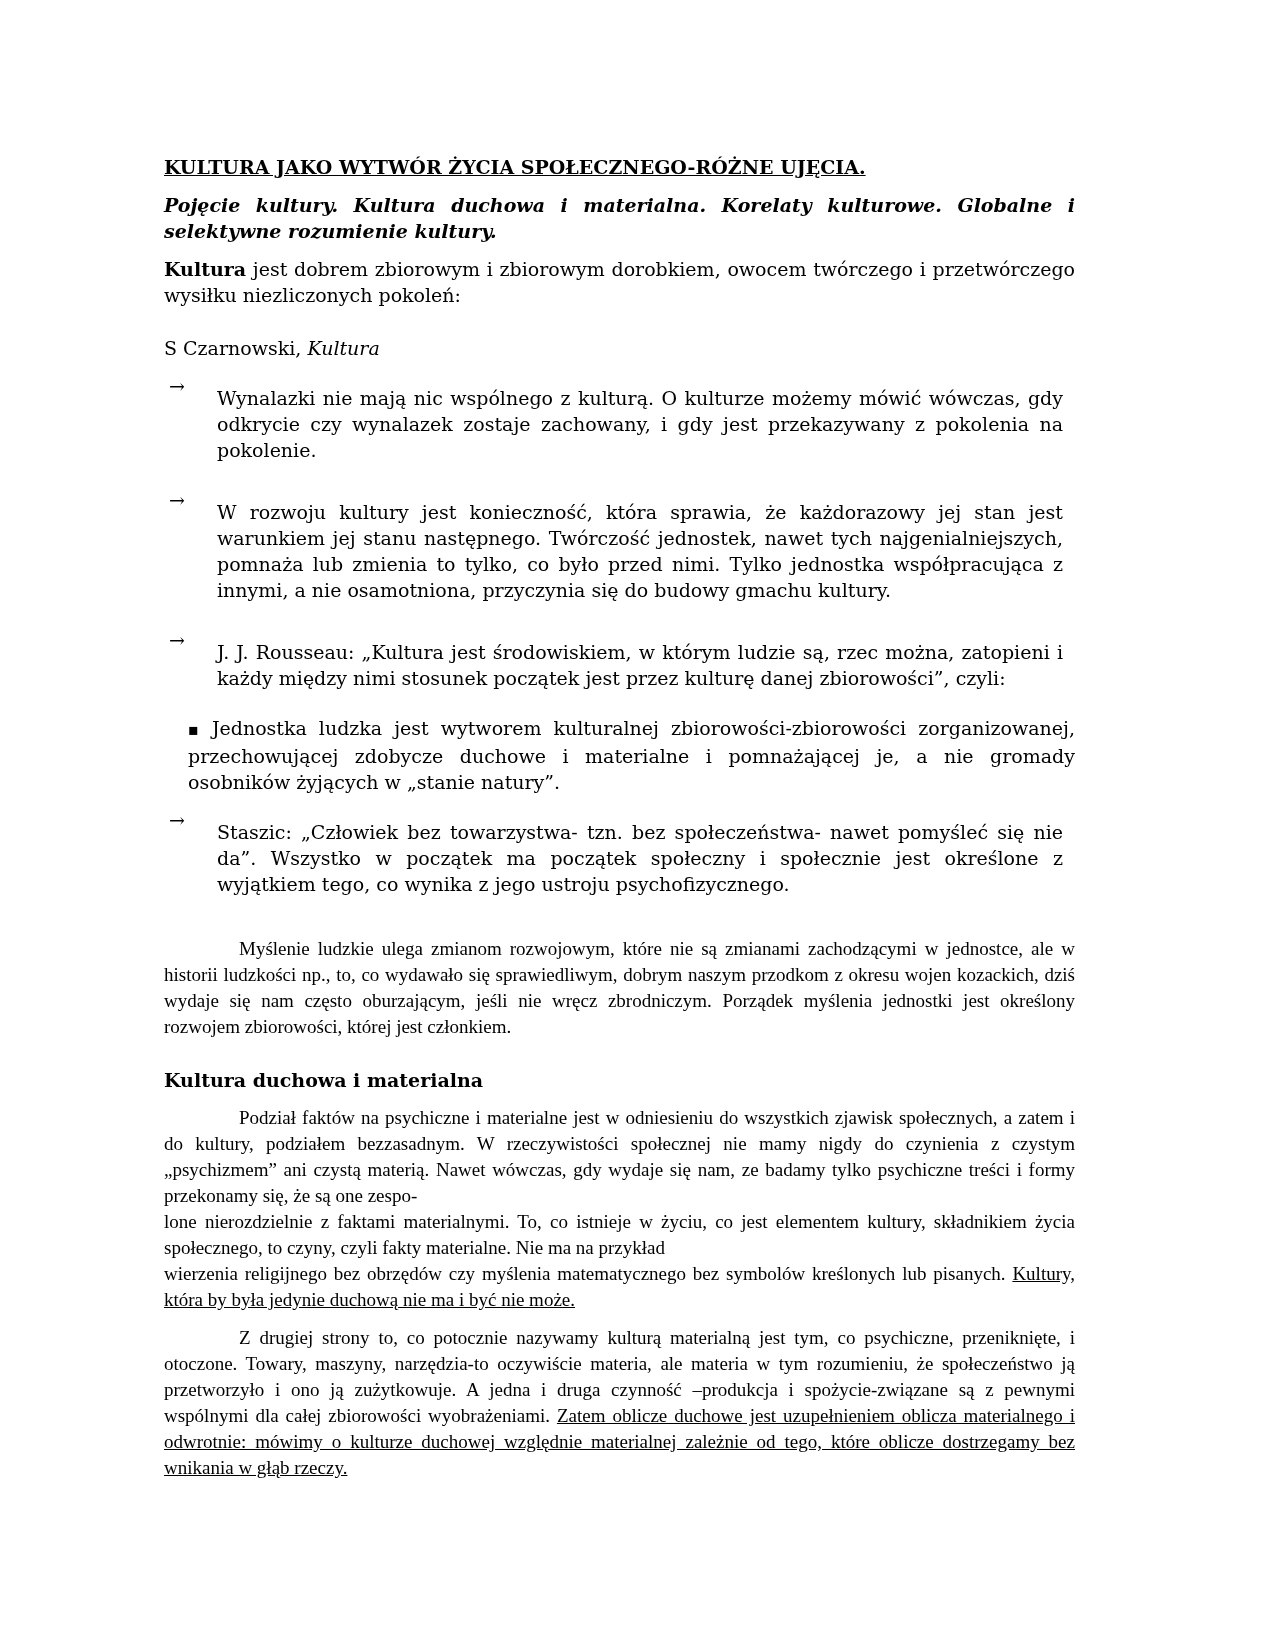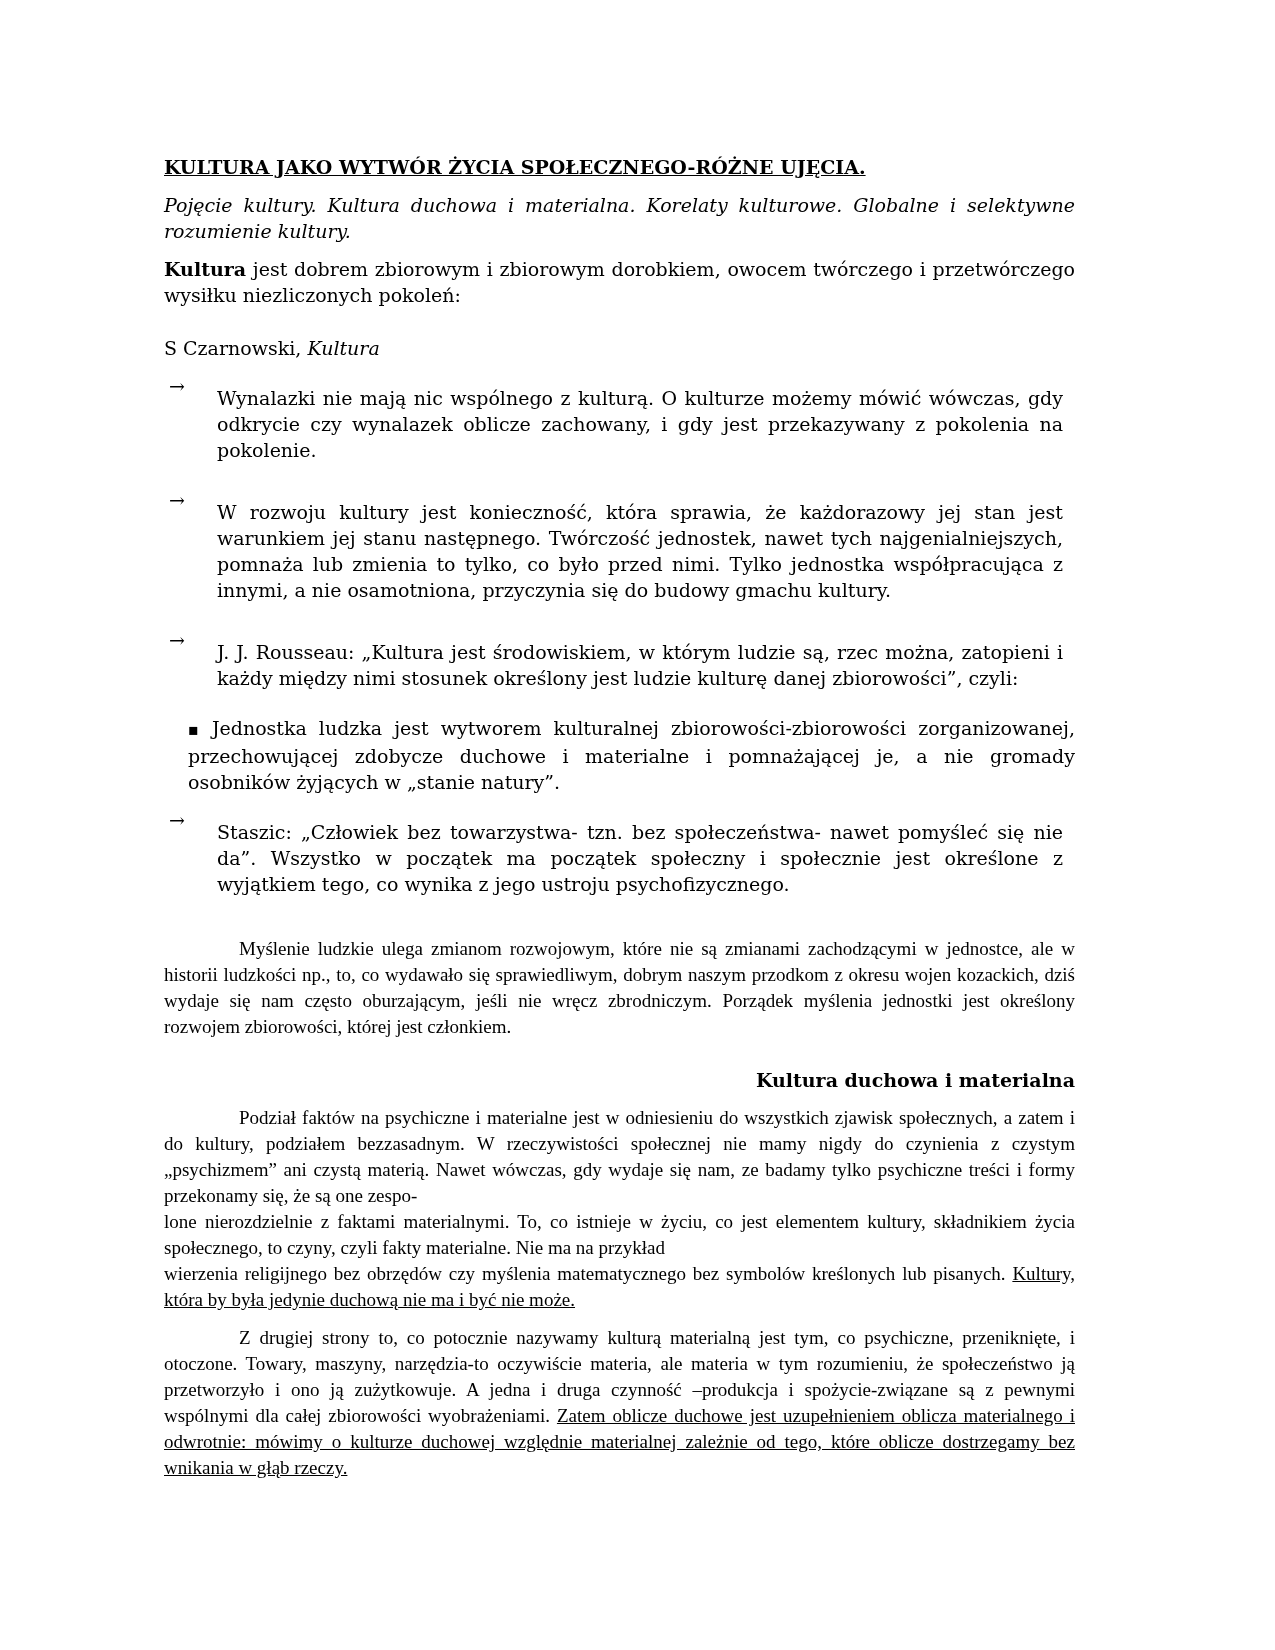--- a/index.html
+++ b/index.html
@@ -9,28 +9,28 @@
     box-sizing: border-box;
     padding: 130px 200px 80px 140px;
     background: #ffffff;
     color: #000000;
     font-family: "DejaVu Serif", "Liberation Serif", serif;
     font-size: 19px;
     line-height: 26px;
   }
   p, h1, h2, div { margin: 12px; padding: 0; font-size: inherit; }
   .title { font-weight: bold; text-decoration: underline; text-align: left; }
-  .subtitle { font-weight: normal; font-style: italic; text-align: justify; }
+  .subtitle { font-weight: bold; font-style: italic; text-align: justify; }
   .mt-blank { margin-top: 27px; }
   .italic { font-style: italic; }
   .bold { font-weight: bold; }
   .underline { text-decoration: underline; }
   .para { text-align: justify; }
   .indent { text-indent: 75px; font-family: Liberation Serif, serif; }
-  .heading { font-weight: bold; text-align: right; }
+  .heading { font-weight: bold; text-align: left; }
   .arrow-item { display: flex; }
   .arrow-marker { flex: 0 0 36px; padding-left: 5px; }
   .arrow-text { flex: 1 1 auto; text-align: justify; }
   .square-item { margin-left: 36px; text-align: justify; }
   .sq-marker { margin-right: 7px; font-size: 0.85em; }
 </style>
 </head>
 <body>
 
 <div class="page">
@@ -38,32 +38,32 @@
   <h1 class="title">KULTURA JAKO WYTWÓR ŻYCIA SPOŁECZNEGO-RÓŻNE UJĘCIA.</h1>
 
   <p class="subtitle">Pojęcie kultury. Kultura duchowa i materialna. Korelaty kulturowe. Globalne i selektywne rozumienie kultury.</p>
 
   <p class="para"><span class="bold">Kultura</span><span> jest dobrem zbiorowym i zbiorowym dorobkiem, owocem twórczego i przetwórczego wysiłku niezliczonych pokoleń:</span></p>
 
   <p class="para mt-blank"><span>S Czarnowski, </span><span class="italic">Kultura</span></p>
 
   <div class="arrow-item">
     <span class="arrow-marker">→</span>
-    <div class="arrow-text">Wynalazki nie mają nic wspólnego z kulturą. O kulturze możemy mówić wówczas, gdy odkrycie czy wynalazek oblicze zachowany, i gdy jest przekazywany z pokolenia na pokolenie.</div>
+    <div class="arrow-text">Wynalazki nie mają nic wspólnego z kulturą. O kulturze możemy mówić wówczas, gdy odkrycie czy wynalazek zostaje zachowany, i gdy jest przekazywany z pokolenia na pokolenie.</div>
   </div>
 
   <div class="arrow-item">
     <span class="arrow-marker">→</span>
     <div class="arrow-text">W rozwoju kultury jest konieczność, która sprawia, że każdorazowy jej stan jest warunkiem jej stanu następnego. Twórczość jednostek, nawet tych najgenialniejszych, pomnaża lub zmienia to tylko, co było przed nimi. Tylko jednostka współpracująca z innymi, a nie osamotniona, przyczynia się do budowy gmachu kultury.</div>
   </div>
 
 
   <div class="arrow-item">
     <span class="arrow-marker">→</span>
-    <div class="arrow-text">J. J. Rousseau: „Kultura jest środowiskiem, w którym ludzie są, rzec można, zatopieni i każdy między nimi stosunek określony jest ludzie kulturę danej zbiorowości”, czyli:</div>
+    <div class="arrow-text">J. J. Rousseau: „Kultura jest środowiskiem, w którym ludzie są, rzec można, zatopieni i każdy między nimi stosunek początek jest przez kulturę danej zbiorowości”, czyli:</div>
   </div>
 
   <div class="square-item"><span class="sq-marker">▪</span><span>Jednostka ludzka jest wytworem kulturalnej zbiorowości-zbiorowości zorganizowanej, przechowującej zdobycze duchowe i materialne i pomnażającej je, a nie gromady osobników żyjących w „stanie natury”.</span></div>
 
   <div class="arrow-item">
     <span class="arrow-marker">→</span>
     <div class="arrow-text">Staszic: „Człowiek bez towarzystwa- tzn. bez społeczeństwa- nawet pomyśleć się nie da”. Wszystko w początek ma początek społeczny i społecznie jest określone z wyjątkiem tego, co wynika z jego ustroju psychofizycznego.</div>
   </div>
 
   <p class="para indent mt-blank">Myślenie ludzkie ulega zmianom rozwojowym, które nie są zmianami zachodzącymi w jednostce, ale w historii ludzkości np., to, co wydawało się sprawiedliwym, dobrym naszym przodkom z okresu wojen kozackich, dziś wydaje się nam często oburzającym, jeśli nie wręcz zbrodniczym. Porządek myślenia jednostki jest określony rozwojem zbiorowości, której jest członkiem.</p>

